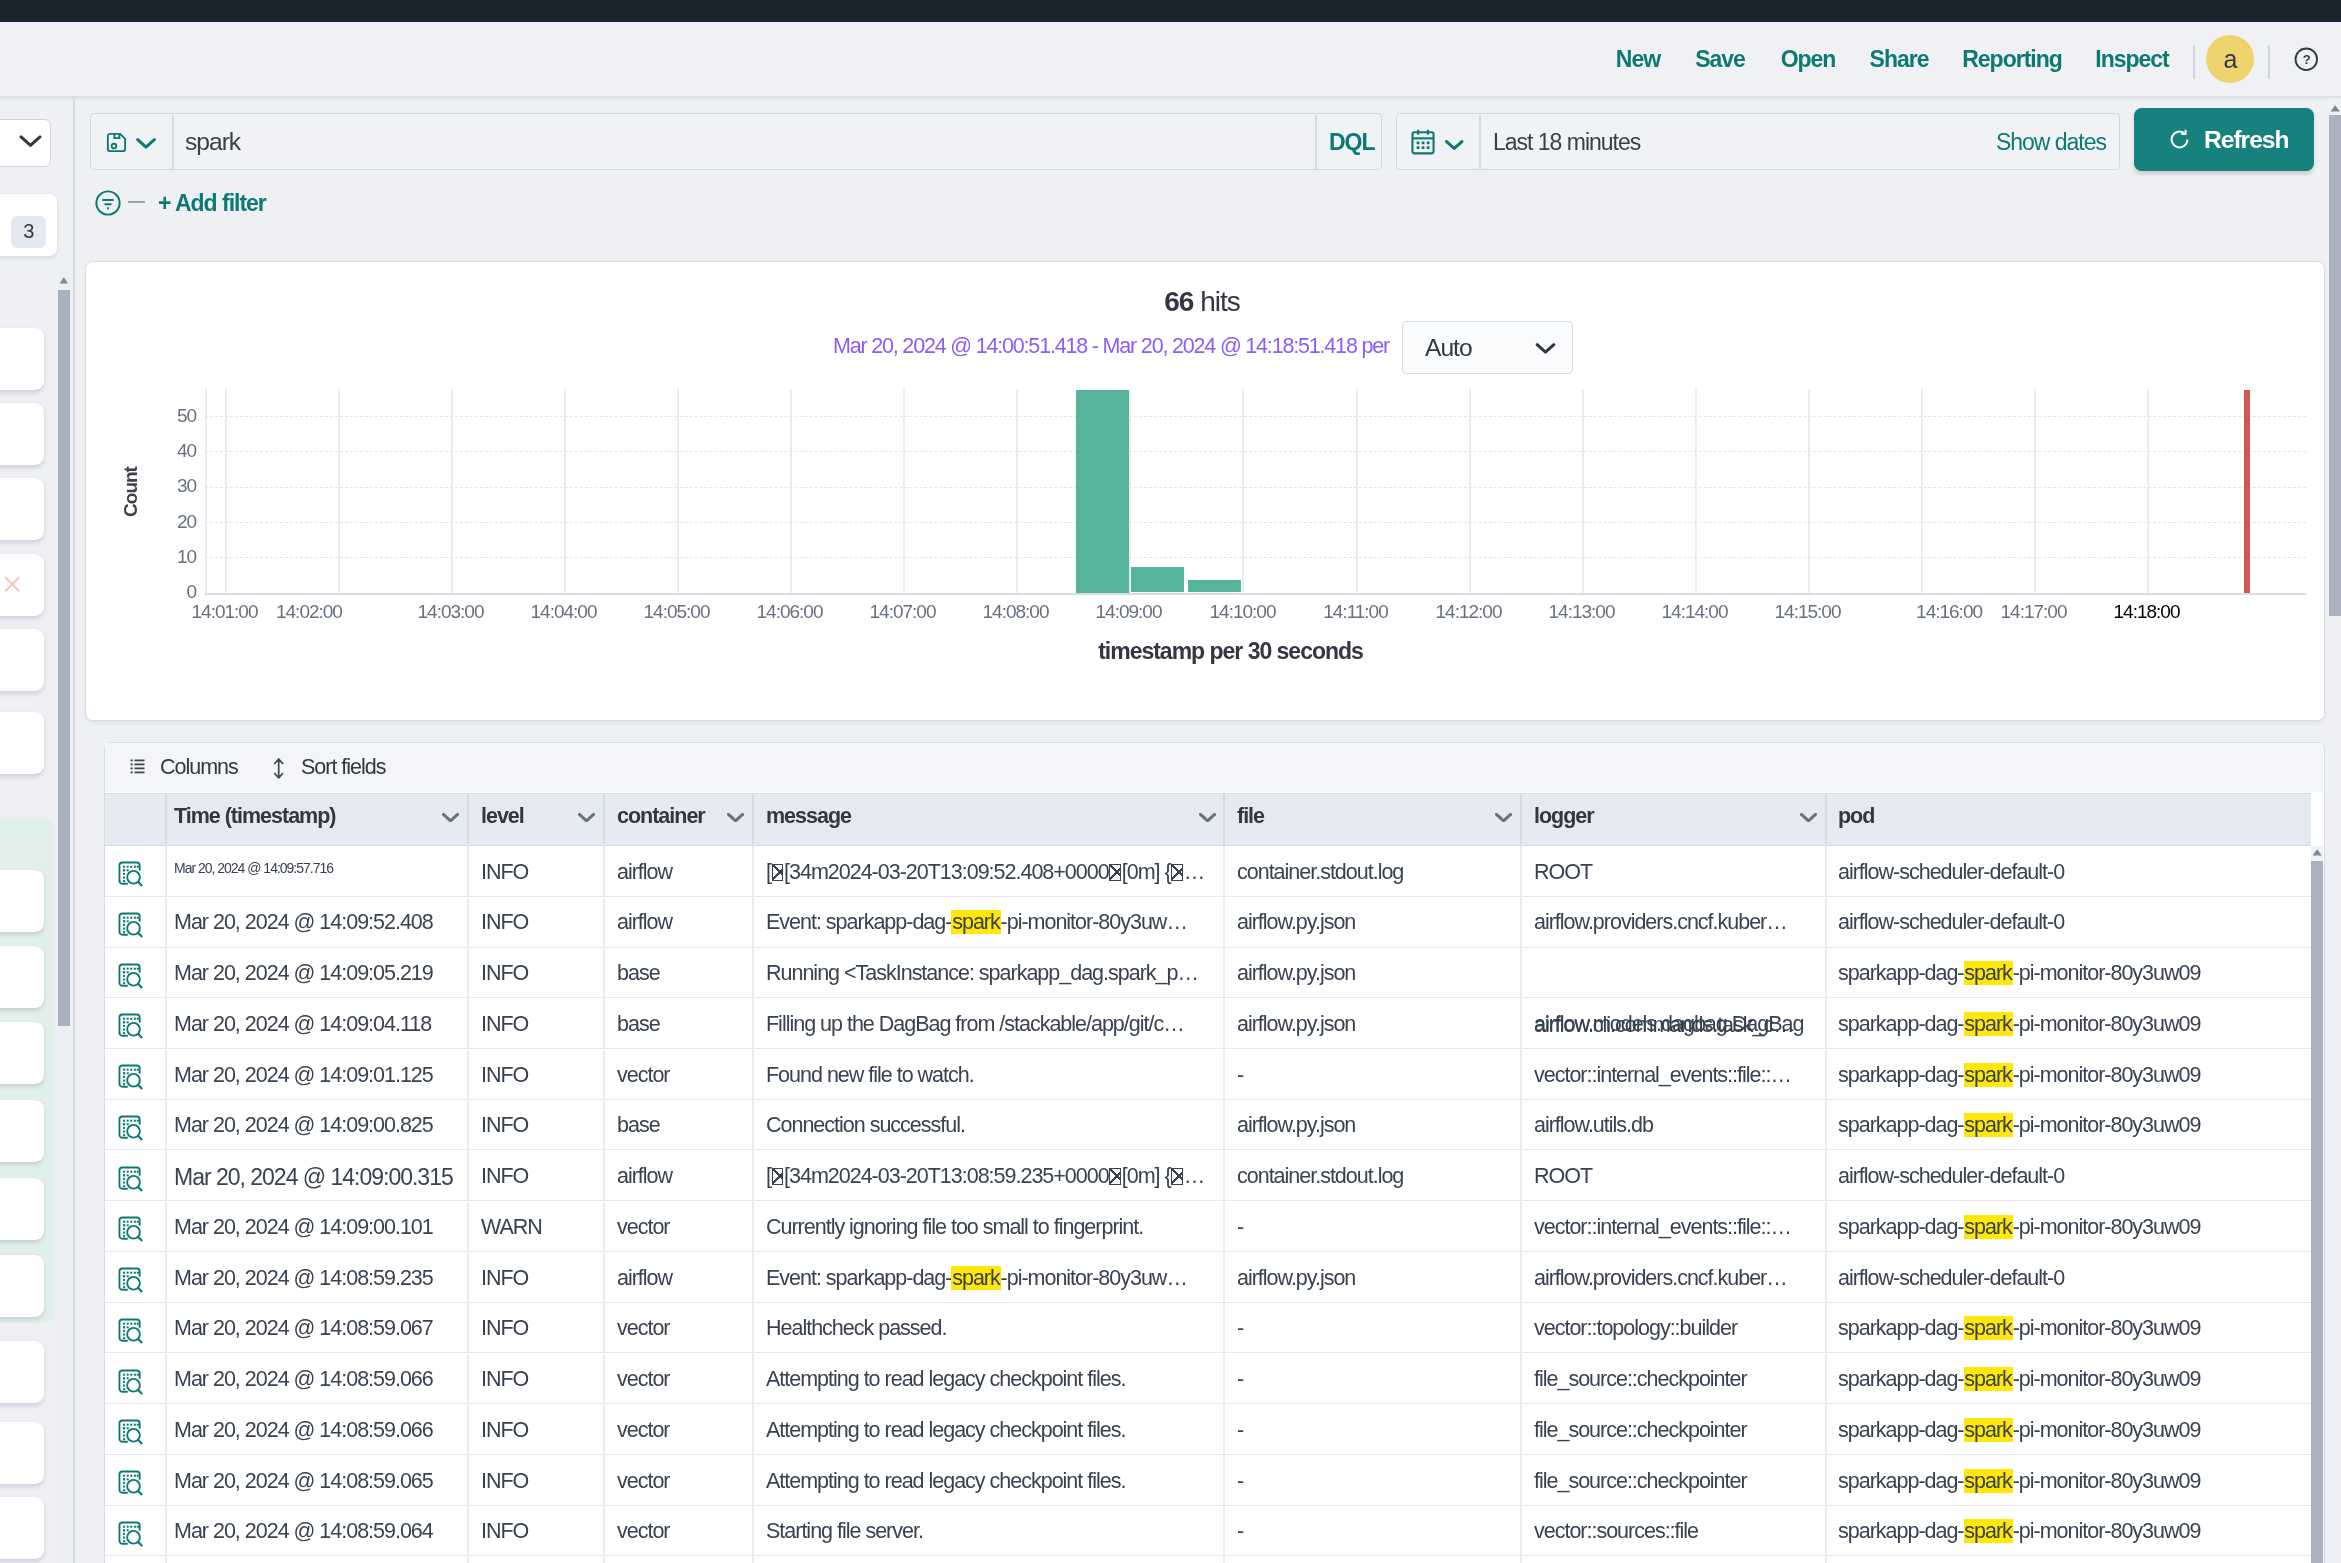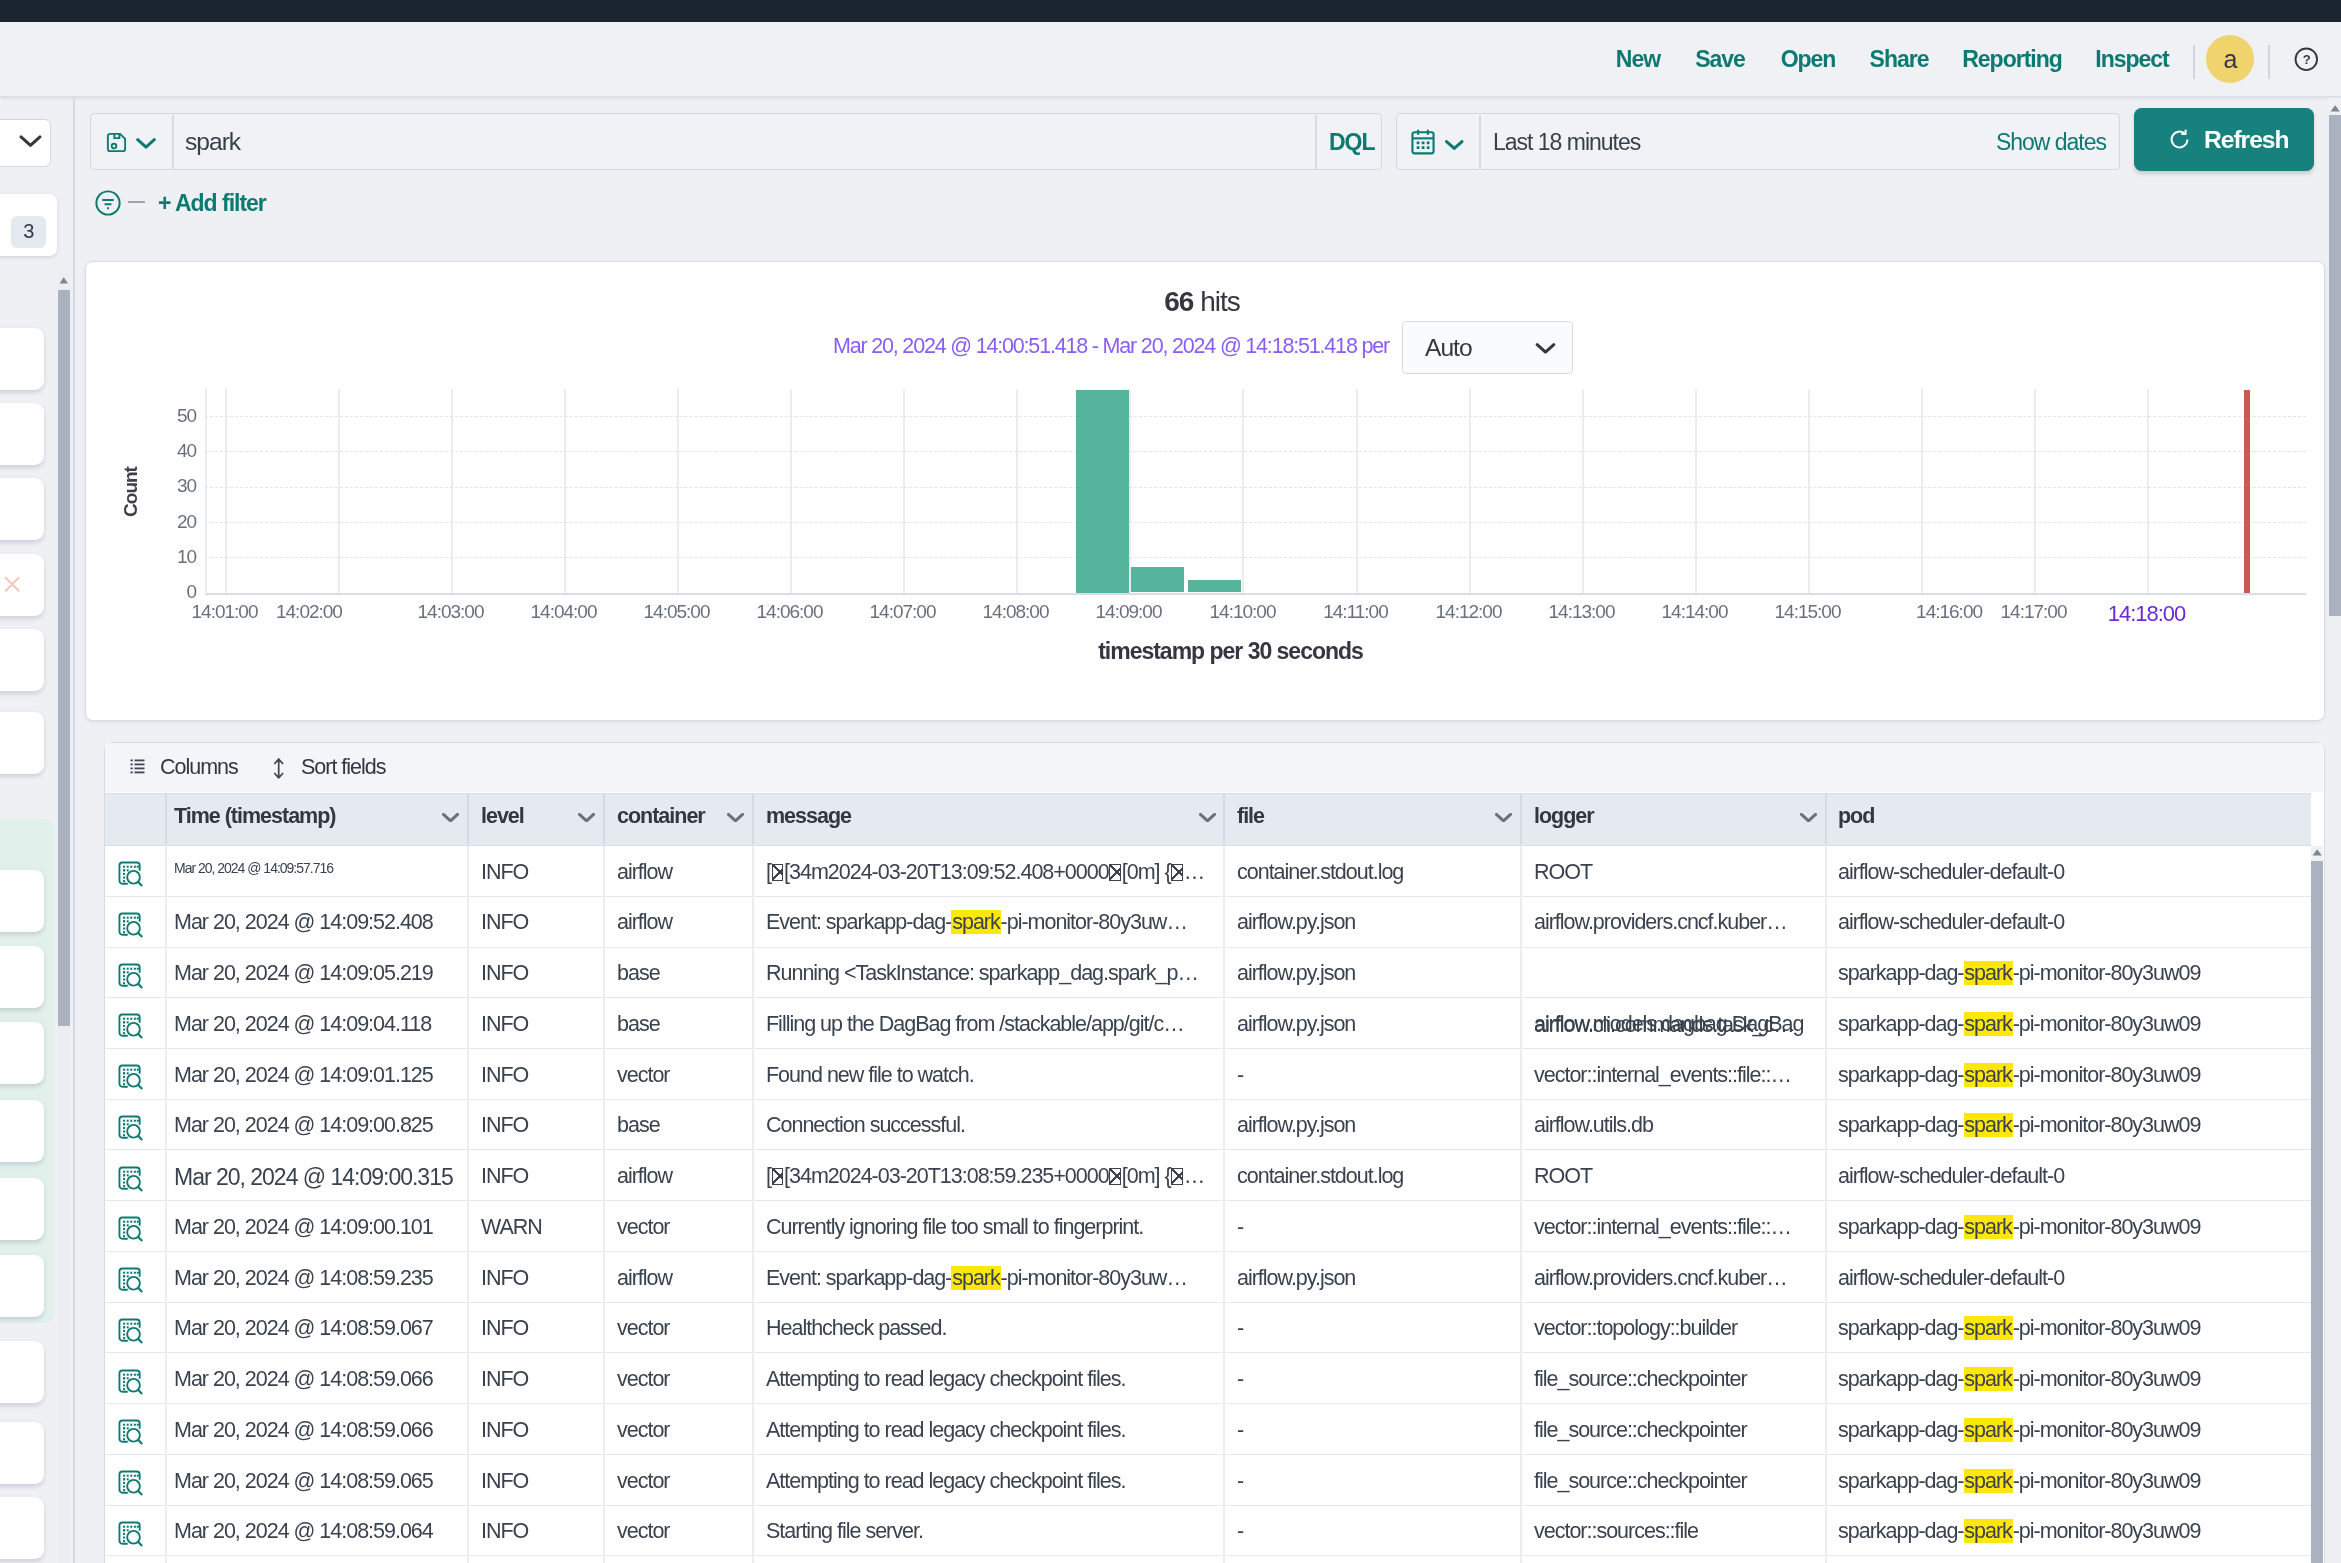--- a/index.html
+++ b/index.html
@@ -148,21 +148,21 @@
 <div style="position:absolute;left:954px;top:601px;width:123px;height:24.6px;font-size:19px;color:#69707d;text-align:center;">14:08:00</div>
 <div style="position:absolute;left:1067px;top:601px;width:123px;height:24.6px;font-size:19px;color:#69707d;text-align:center;">14:09:00</div>
 <div style="position:absolute;left:1181px;top:601px;width:123px;height:24.6px;font-size:19px;color:#69707d;text-align:center;">14:10:00</div>
 <div style="position:absolute;left:1294px;top:601px;width:123px;height:24.6px;font-size:19px;color:#69707d;text-align:center;">14:11:00</div>
 <div style="position:absolute;left:1407px;top:601px;width:123px;height:24.6px;font-size:19px;color:#69707d;text-align:center;">14:12:00</div>
 <div style="position:absolute;left:1520px;top:601px;width:123px;height:24.6px;font-size:19px;color:#69707d;text-align:center;">14:13:00</div>
 <div style="position:absolute;left:1633px;top:601px;width:123px;height:24.6px;font-size:19px;color:#69707d;text-align:center;">14:14:00</div>
 <div style="position:absolute;left:1746px;top:601px;width:123px;height:24.6px;font-size:19px;color:#69707d;text-align:center;">14:15:00</div>
 <div style="position:absolute;left:1859px;top:601px;width:123px;height:24.6px;font-size:19px;color:#69707d;text-align:right;">14:16:00</div>
 <div style="position:absolute;left:1972px;top:601px;width:123px;height:24.6px;font-size:19px;color:#69707d;text-align:center;">14:17:00</div>
-<div style="position:absolute;left:2085px;top:601px;width:123px;height:24.6px;font-size:22px;color:#6d28d9;text-align:center;">14:18:00</div>
+<div style="position:absolute;left:2085px;top:601px;width:123px;height:24.6px;font-size:19px;color:#000000;text-align:center;">14:18:00</div>
 <div style="position:absolute;left:85px;top:638px;width:2291px;height:28px;text-align:center;font-size:23px;font-weight:bold;color:#343741;">timestamp per 30 seconds</div>
 <div style="position:absolute;left:104px;top:742px;width:2221px;height:822px;background:#fff;border:1.5px solid #d6dce6;border-radius:7.7px 7.7px 0 0;overflow:hidden;"></div>
 <div style="position:absolute;left:105px;top:743px;width:2218px;height:49px;background:#f3f5f9;"></div>
 <svg style="position:absolute;left:129px;top:758px;width:17px;height:17px;" viewBox="0 0 32 34">
     <rect x="2" y="3" width="4.5" height="3.6" fill="#404754"></rect>
     <rect x="10" y="3" width="20" height="3.6" fill="#404754"></rect>
     <rect x="2" y="11" width="4.5" height="3.6" fill="#404754"></rect>
     <rect x="10" y="11" width="20" height="3.6" fill="#404754"></rect>
     <rect x="2" y="19" width="4.5" height="3.6" fill="#404754"></rect>
     <rect x="10" y="19" width="20" height="3.6" fill="#404754"></rect>

